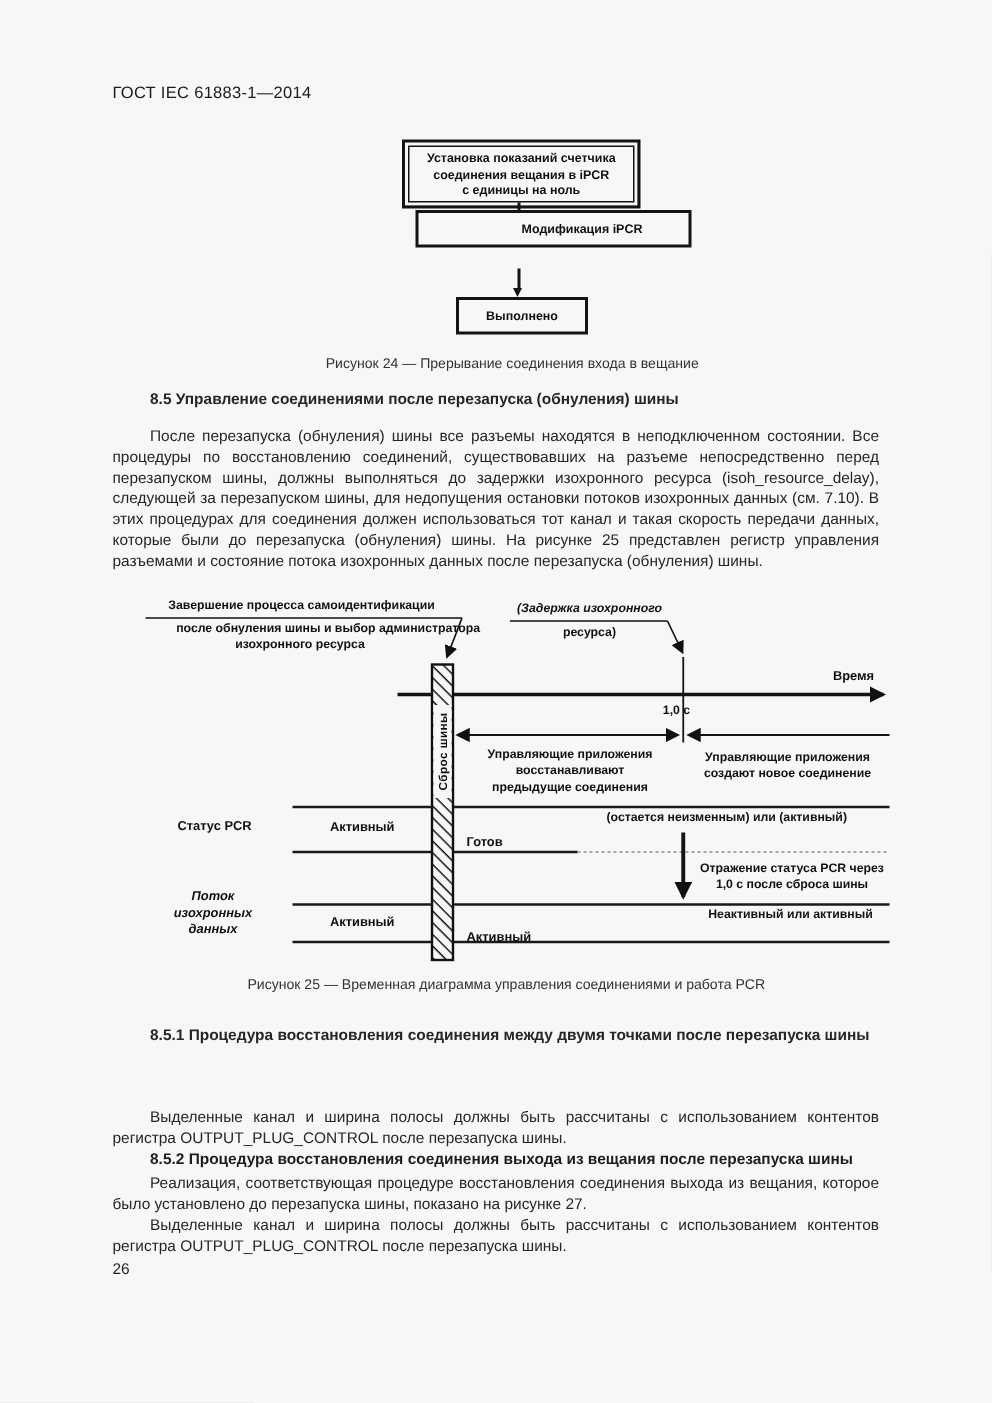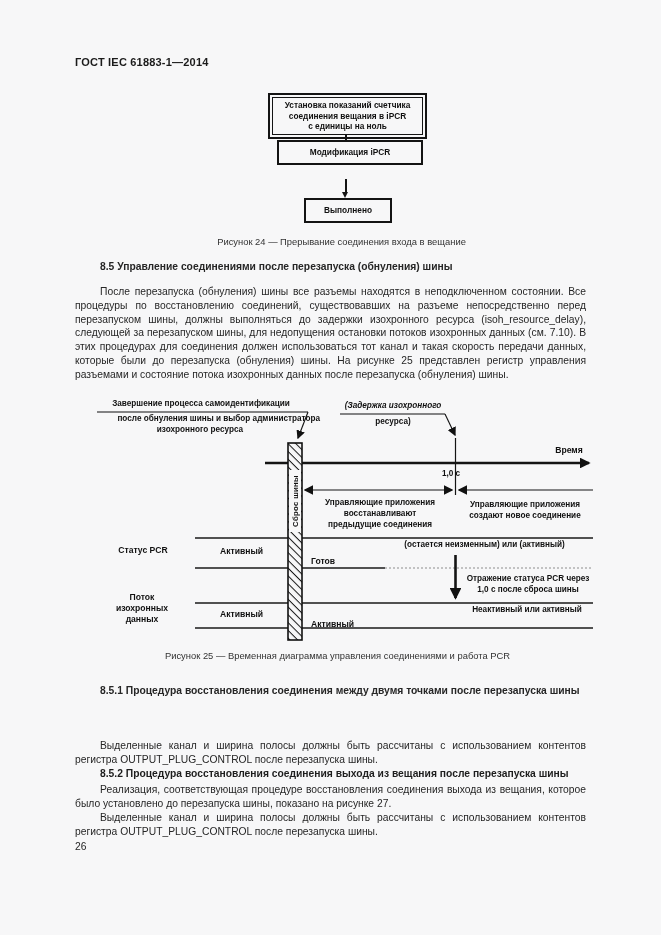--- a/index.html
+++ b/index.html
@@ -1,19 +1,19 @@
 <!DOCTYPE html>
 <html><head>
 <meta charset="utf-8">
 <style>
   html,body{margin:0;padding:0;background:#e9e9ea;}
   .page{position:relative;width:661px;height:935px;margin:0 auto;background:#f7f7f8;
         font-family:"Liberation Sans",sans-serif;color:#2b2b2b;overflow:hidden;}
   .abs{position:absolute;}
-  .hdr{left:75px;top:56px;font-size:11px;font-weight:bold;color:#1b1b1b;letter-spacing:.2px;}
+  .hdr{left:75px;top:56px;font-size:11px;font-weight:normal;color:#1b1b1b;letter-spacing:.2px;}
   .caption{font-size:9.4px;color:#333;text-align:center;}
   .h-bold{font-weight:bold;color:#1d1d1d;}
   .body-text{width:511px;left:75px;font-size:10.3px;line-height:13.8px;text-align:justify;color:#262626;}
   .ind{text-indent:25px;}
   
   .fcb{position:absolute;background:#f7f7f8;border:2px solid #141414;
        display:flex;flex-direction:column;justify-content:center;text-align:center;
        font-weight:bold;font-size:8.3px;line-height:10.6px;color:#101010;}
   .fcb.dbl{box-shadow:inset 0 0 0 2px #f7f7f8, inset 0 0 0 3px #141414;}
   .fcb .blk{display:block;}
@@ -41,21 +41,21 @@
 
   <div class="abs hdr">ГОСТ IEC 61883-1—2014</div>
 
   <div class="fcb dbl" style="left:268px;top:93px;width:155px;height:42px;align-items:center;">
     <span class="blk">Установка показаний счетчика</span>
     <span class="blk">соединения вещания в iPCR</span>
     <span class="blk">с единицы на ноль</span>
   </div>
   <div class="va" style="left:345px;top:135px;height:16px;"></div>
   <div class="vh" style="left:342px;top:150px;"></div>
-  <div class="fcb" style="left:277px;top:140px;width:142px;height:21px;">
+  <div class="fcb" style="left:277px;top:140px;width:142px;height:21px;padding-left:38px;">
     <span class="blk">Модификация iPCR</span>
   </div>
   <div class="va" style="left:345px;top:179px;height:14px;"></div>
   <div class="vh" style="left:342px;top:192px;"></div>
   <div class="fcb" style="left:304px;top:198px;width:84px;height:21px;">
     <span class="blk">Выполнено</span>
   </div>
   <div class="abs caption" style="left:86px;top:236px;width:511px;">Рисунок 24 — Прерывание соединения входа в вещание</div>
 
   <div class="abs body-text h-bold" style="top:260px;text-indent:25px;">8.5 Управление соединениями после перезапуска (обнуления) шины</div>
@@ -127,21 +127,21 @@
     <div class="dtxt dlab" style="left:34px;top:147px;width:74px;">Статус PCR</div>
     <div class="dtxt dlab" style="left:123px;top:148px;width:93px;">Активный</div>
     <div class="dtxt dlab left" style="left:239px;top:148px;width:70px;">Готов</div>
     <div class="dtxt" style="left:310px;top:142px;width:205px;">(остается неизменным) или (активный)</div>
 
     <div class="dtxt" style="left:390px;top:176px;width:132px;">
       <span style="display:block">Отражение статуса PCR через</span>
       <span style="display:block">1,0 с после сброса шины</span>
     </div>
 
-    <div class="dtxt dlab" style="left:32px;top:194px;width:76px;">
+    <div class="dtxt dlab" style="left:32px;top:194px;width:76px;font-style:italic;">
       <span style="display:block">Поток</span>
       <span style="display:block">изохронных</span>
       <span style="display:block">данных</span>
     </div>
     <div class="dtxt dlab" style="left:123px;top:211px;width:93px;">Активный</div>
     <div class="dtxt dlab left" style="left:239px;top:211px;width:90px;">Активный</div>
     <div class="dtxt" style="left:390px;top:207px;width:130px;">Неактивный или активный</div>
   </div>
 
   <div class="abs caption" style="left:75px;top:650px;width:525px;">Рисунок 25 — Временная диаграмма управления соединениями и работа PCR</div>

